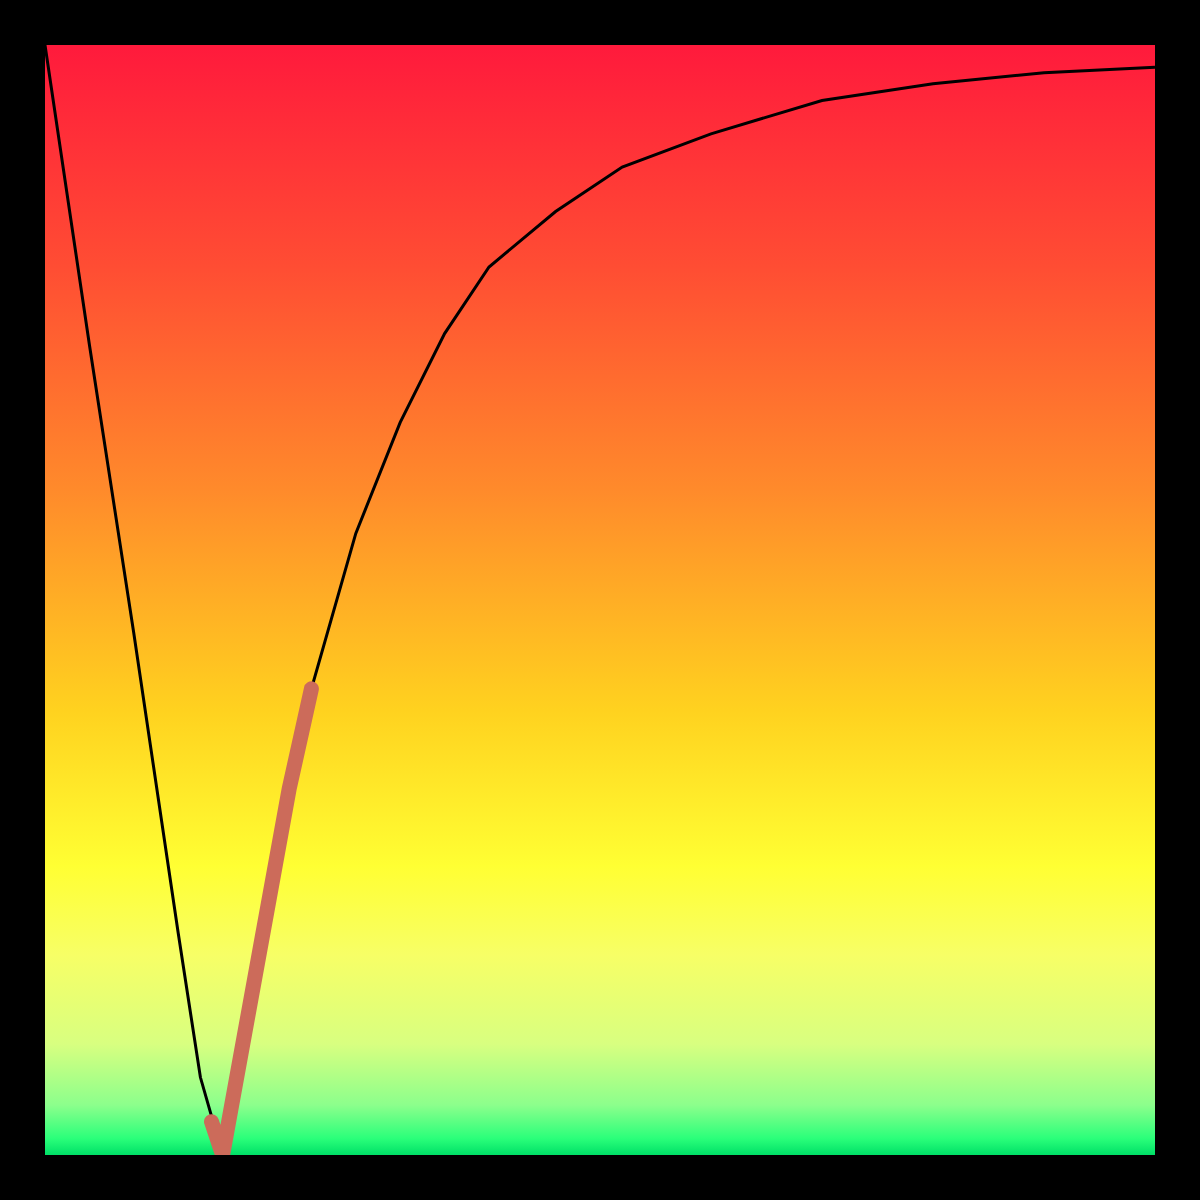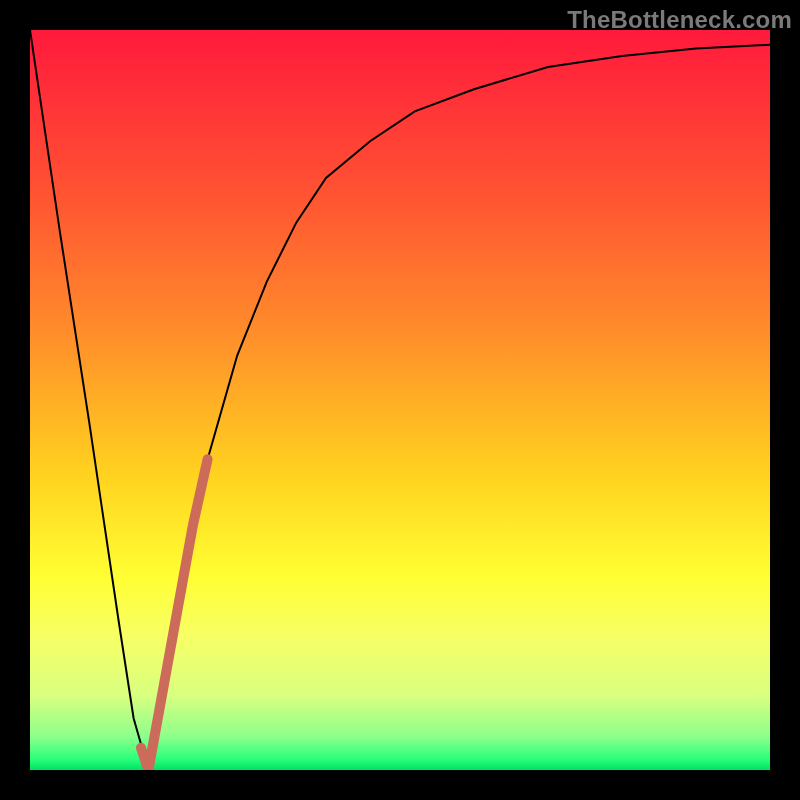--- a/index.html
+++ b/index.html
@@ -65,15 +65,14 @@
       <rect x="0" y="0" width="100" height="100" fill="url(#heat)"></rect>
     </svg>
 
     <svg class="curve" viewBox="0 0 100 100" preserveAspectRatio="none">
       <path fill="none" stroke="#000000" stroke-width="2" vector-effect="non-scaling-stroke" id="series-0" d="M0.000 0.000 L4.000 27.000 L8.000 53.000 L12.000 80.000 L14.000 93.000 L16.000 100.000 L18.000 89.000 L20.000 78.000 L22.000 67.000 L24.000 58.000 L28.000 44.000 L32.000 34.000 L36.000 26.000 L40.000 20.000 L46.000 15.000 L52.000 11.000 L60.000 8.000 L70.000 5.000 L80.000 3.500 L90.000 2.500 L100.000 2.000"></path>
       <path fill="none" stroke="#cc6b5a" stroke-width="10" stroke-linecap="round" vector-effect="non-scaling-stroke" id="series-1" d="M15.000 97.000 L16.000 100.000 L18.000 89.000 L20.000 78.000 L22.000 67.000 L24.000 58.000"></path>
     </svg>
 
   </div>
 
-  <div class="watermark">TheBottleneck.com</div>
 
 </div>
 
 </body></html>

